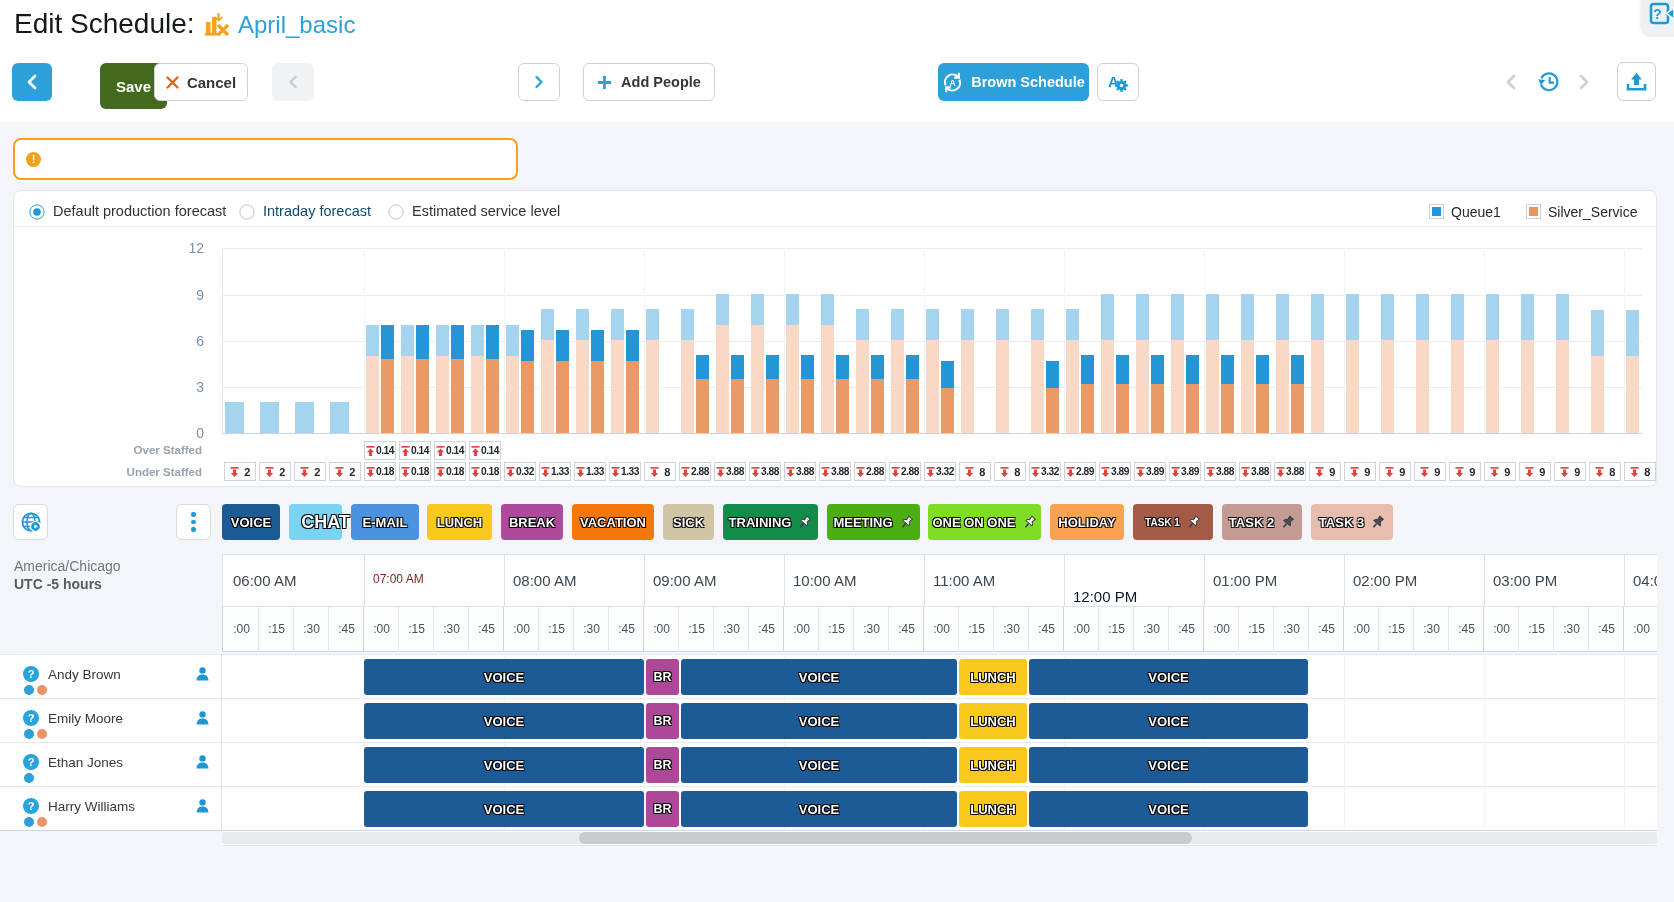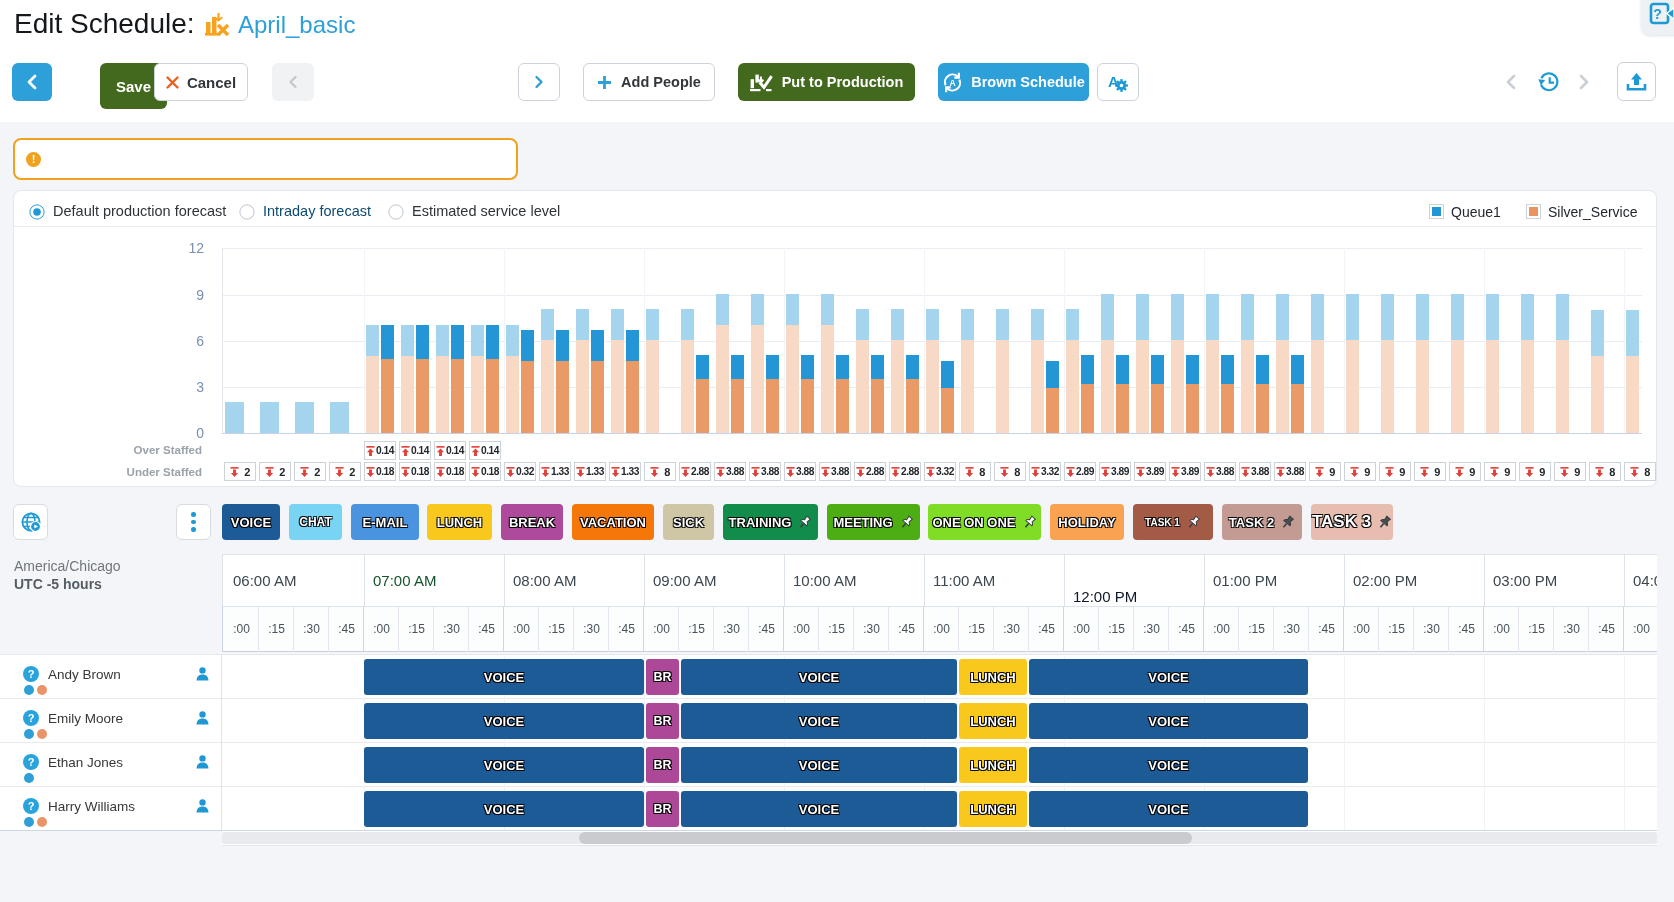--- a/index.html
+++ b/index.html
@@ -50,31 +50,20 @@
 <div class="btn wbtn" style="left:518px;top:63px;width:42px;height:38px;">
   <svg width="12" height="14" viewBox="0 0 12 14">
         <path d="M3.5 2 L8.5 7 L3.5 12" stroke="#2d9fd9" stroke-width="2.4" fill="none" stroke-linecap="round" stroke-linejoin="round"></path>
       </svg>
 </div>
 <div class="btn wbtn" style="left:583px;top:63px;width:132px;height:38px;gap:9px;">
   <svg width="15" height="15" viewBox="0 0 15 15">
         <path d="M7.5 1 V14 M1 7.5 H14" stroke="#2d9fd9" stroke-width="2.8"></path>
       </svg>
   <span style="font-size:14.5px;font-weight:bold;color:#33373c;">Add People</span>
-</div>
-<div class="btn" style="left:738px;top:63px;width:177px;height:38px;background:#42691d;gap:9px;">
-  <svg width="23" height="20" viewBox="0 0 23 20">
-    <rect x="0.6" y="7.2" width="3.4" height="9" fill="#fff"></rect>
-    <rect x="5.4" y="2.6" width="3.4" height="8" fill="#fff"></rect>
-    <path d="M10.9 4.5 V9.5 M8.4 7.6 L10.9 10.6 L13.4 7.6" stroke="#fff" stroke-width="2" fill="none"></path>
-    <path d="M9.8 10.6 L14 15.4 L21.6 4.2" stroke="#fff" stroke-width="3" fill="none"></path>
-    <rect x="0" y="17" width="10.5" height="2.2" fill="#fff"></rect>
-    <rect x="16" y="17" width="5.5" height="2.2" fill="#fff"></rect>
-  </svg>
-  <span style="font-size:14.5px;font-weight:bold;color:#fff;">Put to Production</span>
 </div>
 <div class="btn" style="left:938px;top:63px;width:151px;height:38px;background:#2d9fd9;gap:8px;">
   <svg width="21" height="21" viewBox="0 0 21 21">
     <path d="M3.6 13.2 A 7.6 7.6 0 0 1 16 4.8" stroke="#fff" stroke-width="2.1" fill="none"></path>
     <path d="M16.9 0.8 L16.9 5.6 L12.3 5.6" stroke="#fff" stroke-width="2.1" fill="none"></path>
     <path d="M17.4 7.8 A 7.6 7.6 0 0 1 5 16.2" stroke="#fff" stroke-width="2.1" fill="none"></path>
     <path d="M4.1 20.2 L4.1 15.4 L8.7 15.4" stroke="#fff" stroke-width="2.1" fill="none"></path>
     <text x="10.5" y="13.6" font-size="8.5" font-weight="bold" fill="#fff" text-anchor="middle" font-family="Liberation Sans">A</text>
   </svg>
   <span style="font-size:14.5px;font-weight:bold;color:#fff;">Brown Schedule</span>
@@ -706,21 +695,21 @@
   <div style="width:4.5px;height:4.5px;border-radius:50%;background:#1d9ad6;"></div>
   <div style="width:4.5px;height:4.5px;border-radius:50%;background:#1d9ad6;"></div>
 </div>
 <div class="abs" style="left:14px;top:558px;font-size:14px;color:#70767c;">America/Chicago</div>
 <div class="abs" style="left:14px;top:576px;font-size:14px;font-weight:bold;color:#565c63;">UTC -5 hours</div>
 
 <div class="btn" style="left:222px;top:504px;width:58px;height:36px;background:#1d5b97;border-radius:4px;">
       <span class="outline-txt" style="font-size:13px;">VOICE</span>
     </div>
     <div class="btn" style="left:289px;top:504px;width:53px;height:36px;background:#79d3f3;border-radius:4px;">
-      <span class="outline-txt" style="font-size:12px;">CHAT</span>
+      <span class="outline-txt" style="font-size:18px;padding-left:20px;">CHAT</span>
     </div>
     <div class="btn" style="left:351px;top:504px;width:68px;height:36px;background:#4a93de;border-radius:4px;">
       <span class="outline-txt" style="font-size:13px;">E-MAIL</span>
     </div>
     <div class="btn" style="left:427px;top:504px;width:65px;height:36px;background:#f8c81c;border-radius:4px;">
       <span class="outline-txt" style="font-size:13px;">LUNCH</span>
     </div>
     <div class="btn" style="left:501px;top:504px;width:62px;height:36px;background:#ad4a9c;border-radius:4px;">
       <span class="outline-txt" style="font-size:13px;text-align:center;">BREAK</span>
     </div>
@@ -772,32 +761,32 @@
     <div class="btn" style="left:1222px;top:504px;width:80px;height:36px;background:#c39b93;border-radius:4px;">
       <span class="outline-txt" style="font-size:13px;">TASK 2</span>
       <svg width="15" height="15" viewBox="0 0 15 15" style="margin-left:6px;">
         <g transform="rotate(40 7.5 7.5)">
           <path d="M5.2 1.2 H9.8 L9.2 5.4 C10.6 6 11.4 7 11.6 8.4 H3.4 C3.6 7 4.4 6 5.8 5.4 Z" fill="#4a4f54" stroke="#3a3f44" stroke-width="1"></path>
           <path d="M7.5 8.8 V13.8" stroke="#3a3f44" stroke-width="1.6"></path>
         </g>
       </svg>
     </div>
     <div class="btn" style="left:1311px;top:504px;width:82px;height:36px;background:#e7bdb0;border-radius:4px;">
-      <span class="outline-txt" style="font-size:17px;">TASK 3</span>
+      <span class="outline-txt" style="font-size:13px;">TASK 3</span>
       <svg width="15" height="15" viewBox="0 0 15 15" style="margin-left:6px;">
         <g transform="rotate(40 7.5 7.5)">
           <path d="M5.2 1.2 H9.8 L9.2 5.4 C10.6 6 11.4 7 11.6 8.4 H3.4 C3.6 7 4.4 6 5.8 5.4 Z" fill="#4a4f54" stroke="#3a3f44" stroke-width="1"></path>
           <path d="M7.5 8.8 V13.8" stroke="#3a3f44" stroke-width="1.6"></path>
         </g>
       </svg>
     </div>
 <div class="abs" style="left:222px;top:554px;width:1435px;height:53px;background:#fff;border:1px solid #dde3ea;border-right:none;"></div>
     <div class="abs" style="left:233px;top:572px;font-size:15px;color:#3c474f;white-space:nowrap;">06:00 AM</div>
     <div class="abs" style="left:364px;top:554px;width:1px;height:53px;background:#dde3ea;"></div>
-    <div class="abs" style="left:373px;top:572px;font-size:15px;color:#14532d;white-space:nowrap;">07:00 AM</div>
+    <div class="abs" style="left:373px;top:572px;font-size:12px;color:#7f1d1d;white-space:nowrap;">07:00 AM</div>
     <div class="abs" style="left:504px;top:554px;width:1px;height:53px;background:#dde3ea;"></div>
     <div class="abs" style="left:513px;top:572px;font-size:15px;color:#3c474f;white-space:nowrap;">08:00 AM</div>
     <div class="abs" style="left:644px;top:554px;width:1px;height:53px;background:#dde3ea;"></div>
     <div class="abs" style="left:653px;top:572px;font-size:15px;color:#3c474f;white-space:nowrap;">09:00 AM</div>
     <div class="abs" style="left:784px;top:554px;width:1px;height:53px;background:#dde3ea;"></div>
     <div class="abs" style="left:793px;top:572px;font-size:15px;color:#3c474f;white-space:nowrap;">10:00 AM</div>
     <div class="abs" style="left:924px;top:554px;width:1px;height:53px;background:#dde3ea;"></div>
     <div class="abs" style="left:933px;top:572px;font-size:15px;color:#3c474f;white-space:nowrap;">11:00 AM</div>
     <div class="abs" style="left:1064px;top:554px;width:1px;height:53px;background:#dde3ea;"></div>
     <div class="abs" style="left:1073px;top:588px;font-size:15px;color:#0f172a;white-space:nowrap;">12:00 PM</div>

